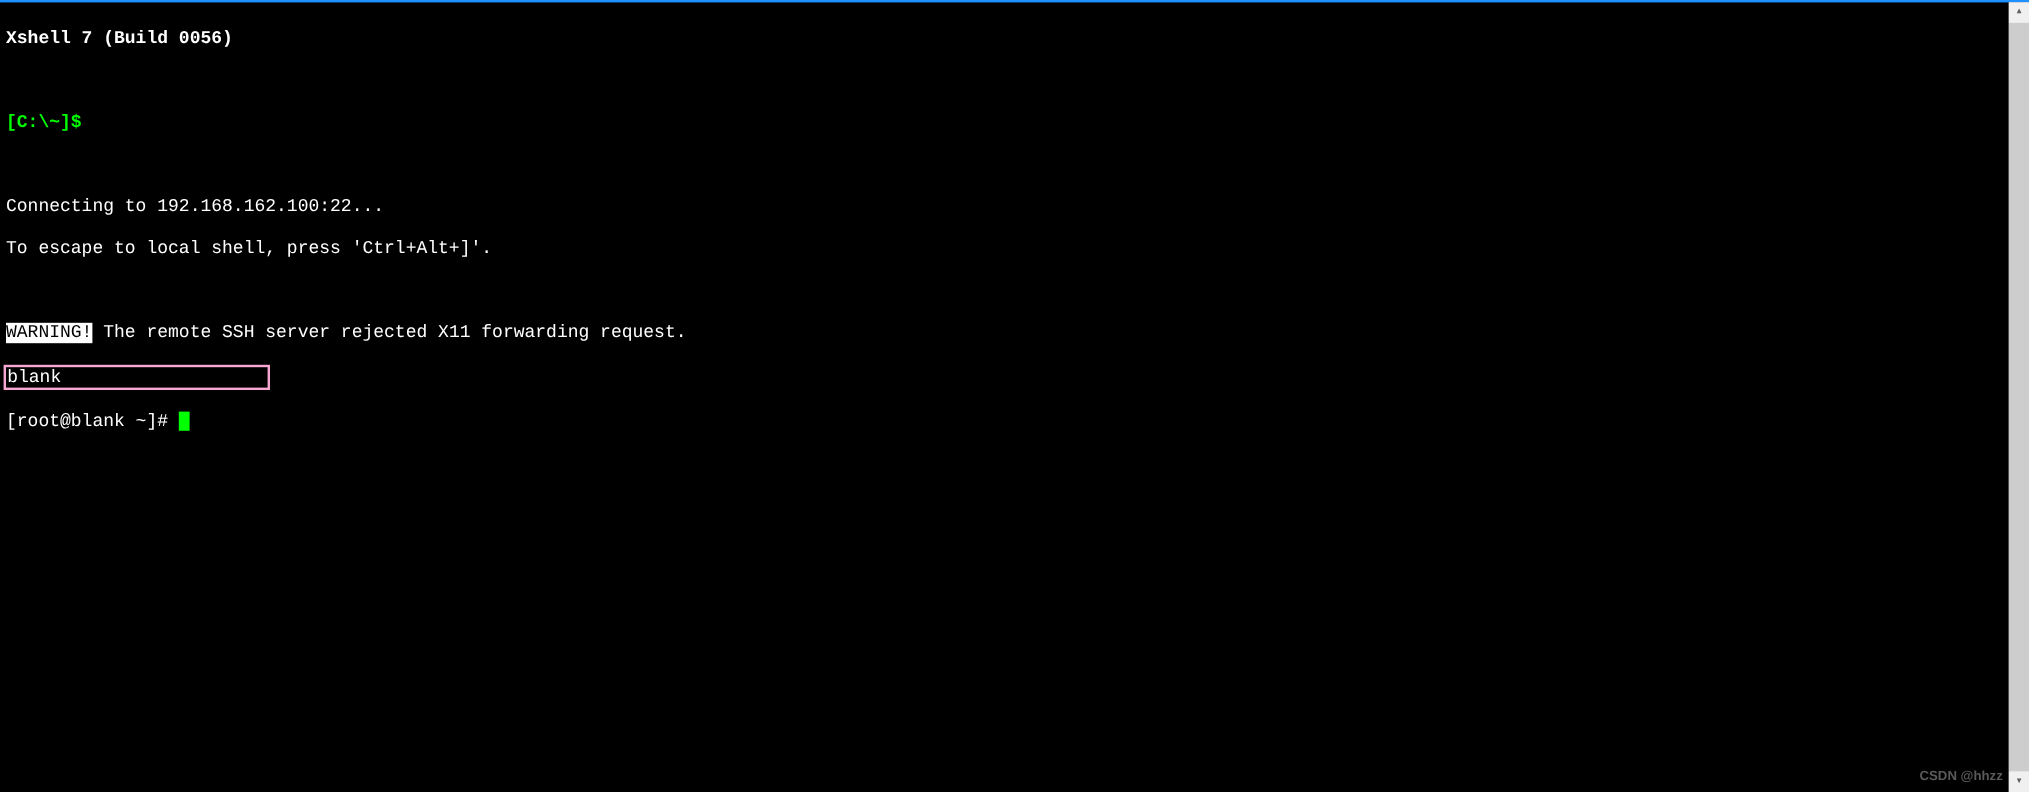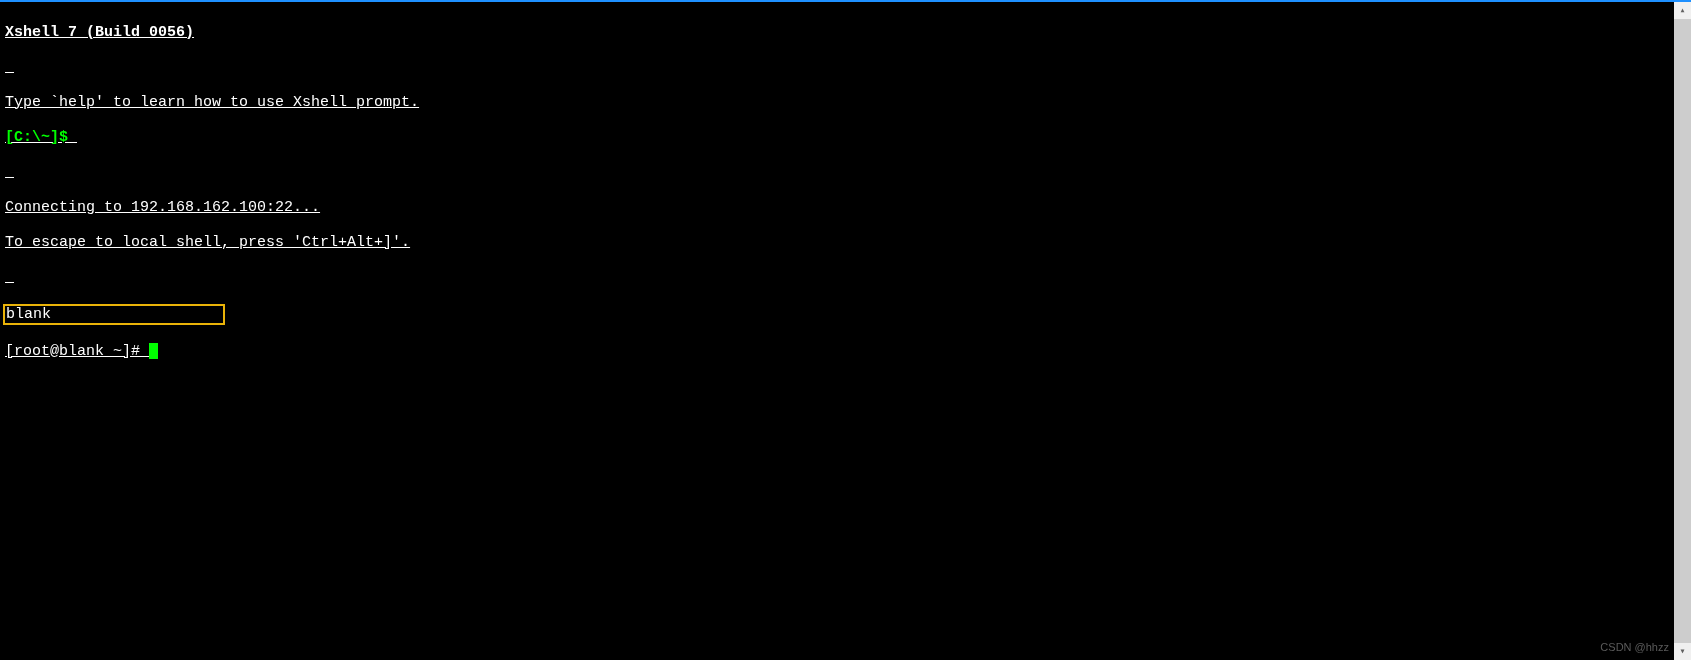--- a/index.html
+++ b/index.html
@@ -30,36 +30,35 @@
       position: absolute;
       top: 6px;
       left: 5px;
       right: 22px;
       bottom: 0;
       white-space: pre;
     }
     .line {
       display: block;
       min-height: 17.5px;
-      text-decoration: underline;
     }
     .bold {
       font-weight: bold;
     }
     .prompt-local {
       color: #00ff00;
       font-weight: bold;
     }
     .warning-inverted {
       background: #ffffff;
       color: #000000;
     }
     .highlight-box {
       display: inline-block;
-      border: 2px solid #eab308;
+      border: 2px solid #f9a8d4;
       position: relative;
       min-width: 222px;
       padding: 0 1px;
       margin-left: -2px;
     }
     .cursor-block {
       display: inline-block;
       width: 9px;
       height: 16px;
       background: #00ff00;
@@ -100,36 +99,37 @@
     .scrollbar-arrow.down {
       bottom: 0;
     }
     .watermark {
       position: absolute;
       bottom: 4px;
       right: 22px;
       font-size: 11px;
       color: #5a5a5a;
       font-family: Arial, sans-serif;
+      font-weight: bold;
     }
   </style>
 </head>
 <body>
 
 <div class="top-border"></div>
 
 <div class="terminal-content">
 <span class="line bold">Xshell 7 (Build 0056)</span>
 <span class="line"> </span>
-<span class="line">Type `help' to learn how to use Xshell prompt.</span>
 <span class="line"><span class="prompt-local">[C:\~]$ </span></span>
 <span class="line"> </span>
 <span class="line">Connecting to 192.168.162.100:22...</span>
 <span class="line">To escape to local shell, press 'Ctrl+Alt+]'.</span>
 <span class="line"> </span>
+<span class="line"><span class="warning-inverted">WARNING!</span><span> The remote SSH server rejected X11 forwarding request.</span></span>
 <span class="line"><span class="highlight-box"><span>blank</span></span></span>
 <span class="line"><span>[root@blank ~]# </span><span class="cursor-block"></span></span>
 </div>
 
 <div class="scrollbar">
   <div class="scrollbar-arrow up">▴</div>
   <div class="scrollbar-thumb"></div>
   <div class="scrollbar-arrow down">▾</div>
 </div>
 

